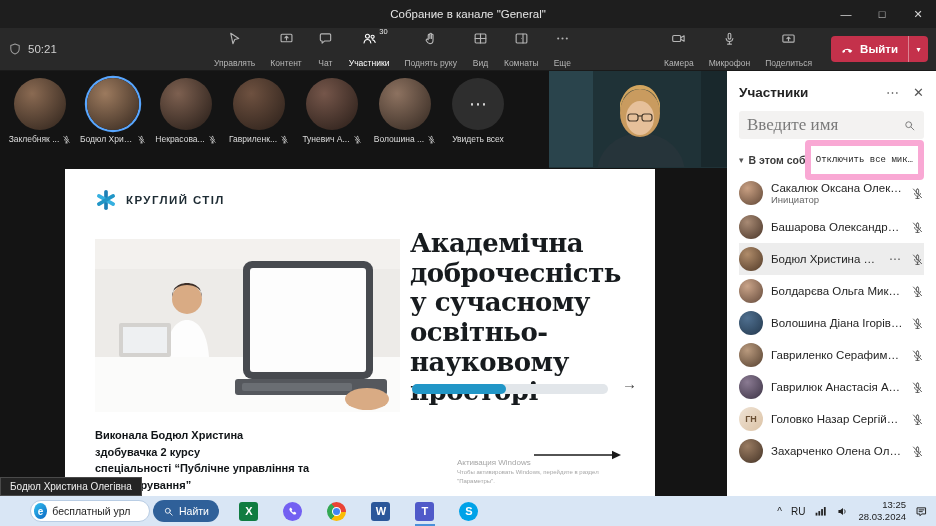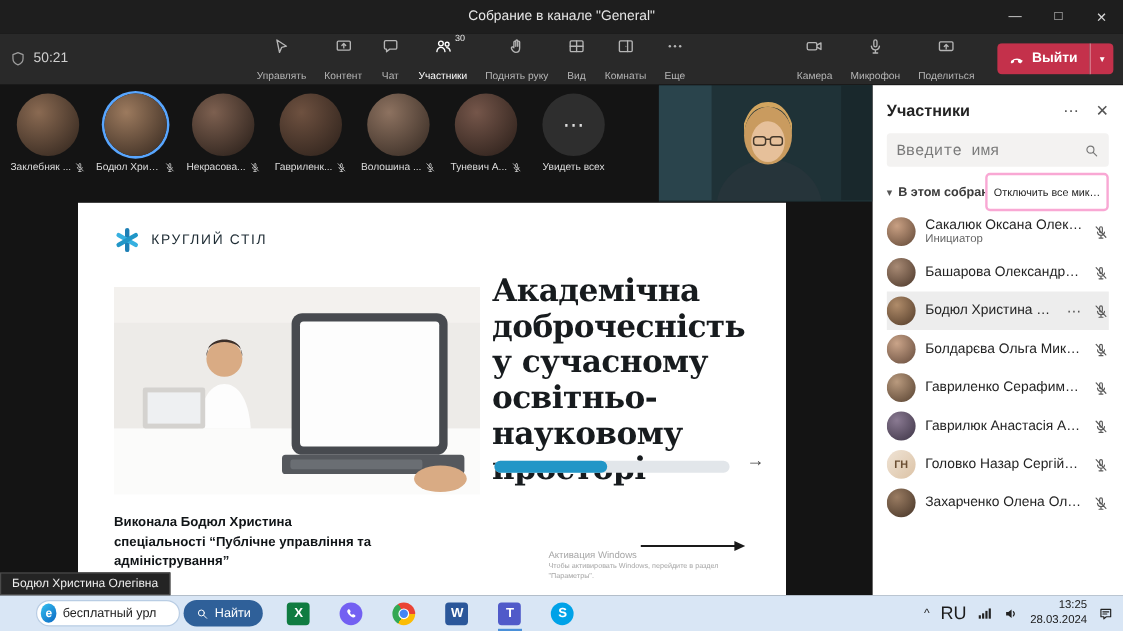--- a/index.html
+++ b/index.html
@@ -36,45 +36,45 @@
   .pt{width:64px;display:flex;flex-direction:column;align-items:center;gap:4px;cursor:pointer}
   .pt .circ{width:52px;height:52px;border-radius:50%}
   .pt.speaking .circ{box-shadow:0 0 0 2.2px var(--ring,#58a6ff)}
   .circ.seeall{background:#2e2e2e;color:#dedede;display:flex;align-items:center;justify-content:center;font-size:18px}
   .pt .nm{display:flex;align-items:center;gap:3px;max-width:66px;color:#ddd;font-size:8.5px}
   .pt .nm .nmtxt{overflow:hidden;text-overflow:ellipsis;white-space:nowrap}
   .bigvideo{position:absolute;top:0;right:0;width:178px;height:97px;background:#1f3237;cursor:pointer}
 
   
   .slide{position:absolute;left:65px;top:98px;width:590px;height:327px;background:#fff}
-  .logo{position:absolute;left:30px;top:20px;display:flex;align-items:center;gap:9px;font-size:11.5px;font-weight:normal;letter-spacing:1.4px;color:#1d2b33}
+  .logo{position:absolute;left:30px;top:20px;display:flex;align-items:center;gap:9px;font-size:11.5px;font-weight:bold;letter-spacing:1.4px;color:#1d2b33}
   .photo{position:absolute;left:30px;top:70px;width:305px;height:173px;overflow:hidden}
   .slide-title{position:absolute;left:345px;top:60px;width:232px;font-family:"DejaVu Serif",serif;font-weight:bold;font-size:26px;line-height:1.14;color:#171b1e;letter-spacing:-.5px}
   .progress{position:absolute;left:347px;top:215px;width:196px;height:10px;border-radius:5px;background:#e2e6ea}
   .progress .fill{height:100%;border-radius:5px;background:var(--accent,#2196c7)}
   .progress-arrow{position:absolute;left:557px;top:206px;font-size:15px;color:#444}
   .author{position:absolute;left:30px;top:258px;width:252px;font-size:11px;font-weight:bold;color:#101417;line-height:1.5}
   .watermark{position:absolute;left:392px;top:288px;width:162px;color:#a6a6a6;line-height:1.4}
   .wm1{font-size:8px}
   .wm2{font-size:6px}
   .slide-arrow{position:absolute;left:468px;top:280px;width:90px;height:12px}
 
   
   .sidebar{width:209px;background:#fff;padding:10px 12px 0;display:flex;flex-direction:column;color:#242424}
   .sb-header{display:flex;align-items:center;height:22px}
   .sb-title{font-size:13.5px;font-weight:bold;flex:1}
   .sb-hicon{color:#555;margin-left:14px;cursor:pointer;font-size:13px}
   .sb-search{margin-top:8px;height:28px;background:#f3f2f1;border-radius:3px;display:flex;align-items:center;padding:0 8px}
-  .sb-search input{flex:1;border:0;background:transparent;outline:none;font-size:13px;font-family:Liberation Mono, monospace;color:#333;min-width:0}
+  .sb-search input{flex:1;border:0;background:transparent;outline:none;font-size:17px;font-family:Liberation Serif, serif;color:#333;min-width:0}
   .sb-search input::placeholder{color:#7a7a7a}
   .sb-invite{margin-top:8px;height:28px;border:1px solid #d1d1d1;border-radius:4px;display:flex;align-items:center;justify-content:center;gap:6px;font-size:11.5px;cursor:pointer}
   .sb-section{margin-top:10px;display:flex;align-items:center;height:22px}
   .sb-section .chev{font-size:9px;color:#555;margin-right:5px;cursor:pointer}
   .sec-label{font-size:10.5px;font-weight:bold;color:#3b3b3b;flex:1;white-space:nowrap;overflow:hidden}
-  .muteall{border:2px solid #f9a8d4;background:#fff;border-radius:4px;font-size:9px;padding:9px 5px;color:#242424;cursor:pointer;font-family:Liberation Sans, sans-serif;white-space:nowrap}
+  .muteall{border:6px solid #f9a8d4;background:#fff;border-radius:4px;font-size:9px;padding:9px 5px;color:#242424;cursor:pointer;font-family:Liberation Mono, monospace;white-space:nowrap}
   .sb-list{margin-top:4px;flex:1;overflow:hidden}
   .prow{display:flex;align-items:center;gap:8px;height:32px;border-radius:4px;padding:0 4px;margin:0 -4px;cursor:pointer}
   .prow.two{height:36px}
   .prow.selected{background:#ededed}
   .pav{width:24px;height:24px;border-radius:50%;flex:0 0 24px;display:flex;align-items:center;justify-content:center;font-size:9px;font-weight:bold;color:#6b4f33}
   .pinfo{flex:1;min-width:0}
   .pname{font-size:11.5px;white-space:nowrap;overflow:hidden;text-overflow:ellipsis}
   .psub{font-size:9.5px;color:#666}
   .prow .dots{color:#555;font-size:12px;margin-right:2px}
 
@@ -87,21 +87,21 @@
   .tb-icons{display:flex;align-items:center;gap:20px;margin-left:18px}
   .tb-app{position:relative;width:24px;height:24px;display:flex;align-items:center;justify-content:center;cursor:pointer}
   .tile{width:19px;height:19px;border-radius:3px;color:#fff;font-weight:bold;font-size:11px;display:flex;align-items:center;justify-content:center;position:relative}
   .tile.round{border-radius:50%}
   .tb-app.active::after{content:"";position:absolute;bottom:-3px;left:2px;right:2px;height:2px;background:#4a90d9}
   .chrome{background:conic-gradient(from -30deg,#ea4335 0 120deg,#fbbc05 0 240deg,#34a853 0 360deg)}
   .ci{position:absolute;inset:5px;background:#fff;border-radius:50%;display:flex;align-items:center;justify-content:center}
   .cb{width:7px;height:7px;background:#4285f4;border-radius:50%}
   .tray{margin-left:auto;display:flex;align-items:center;gap:9px;padding-right:8px;color:#1b1b1b}
   .tray-caret{font-size:10px;cursor:pointer}
-  .tray-lang{font-size:15px;cursor:pointer}
+  .tray-lang{font-size:10px;cursor:pointer}
   .tray-ic{width:13px;height:13px;color:#222;cursor:pointer}
   .clock{text-align:right;font-size:9.5px;line-height:1.25;cursor:pointer}
   .tooltip{position:absolute;left:0;bottom:30px;background:#242424;border:1px solid #4a4a4a;color:#eee;font-size:10px;padding:3px 9px;z-index:10}
 </style>
 </head>
 <body>
 
 <div class="app">
 
   <div class="titlebar">
@@ -284,35 +284,35 @@
               <span class="nmtxt">Гавриленк...</span>
               <span class="svgicon" style="width:9px;height:9px;color:#cfcfcf">
                 <svg viewBox="0 0 16 16" fill="none" stroke="currentColor" stroke-width="1.2" stroke-linecap="round" stroke-linejoin="round">
                   <rect x="6.6" y="2.4" width="2.8" height="6.2" rx="1.4"></rect>
                   <path d="M4.4 8c.3 2 1.8 3.3 3.6 3.3S11.3 10 11.6 8M8 11.3V14M6 14h4M3 2.5l10 10.7"></path>
                 </svg>
               </span>
             </div>
           </div>
           <div class="pt">
-            <div class="circ" style="background:radial-gradient(circle at 35% 30%,#8d7260,#322720)"></div>
+            <div class="circ" style="background:radial-gradient(circle at 35% 30%,#75564a,#271c17)"></div>
             <div class="nm">
-              <span class="nmtxt">Волошина ...</span>
+              <span class="nmtxt">Туневич А...</span>
               <span class="svgicon" style="width:9px;height:9px;color:#cfcfcf">
                 <svg viewBox="0 0 16 16" fill="none" stroke="currentColor" stroke-width="1.2" stroke-linecap="round" stroke-linejoin="round">
                   <rect x="6.6" y="2.4" width="2.8" height="6.2" rx="1.4"></rect>
                   <path d="M4.4 8c.3 2 1.8 3.3 3.6 3.3S11.3 10 11.6 8M8 11.3V14M6 14h4M3 2.5l10 10.7"></path>
                 </svg>
               </span>
             </div>
           </div>
           <div class="pt">
-            <div class="circ" style="background:radial-gradient(circle at 35% 30%,#75564a,#271c17)"></div>
+            <div class="circ" style="background:radial-gradient(circle at 35% 30%,#8d7260,#322720)"></div>
             <div class="nm">
-              <span class="nmtxt">Туневич А...</span>
+              <span class="nmtxt">Волошина ...</span>
               <span class="svgicon" style="width:9px;height:9px;color:#cfcfcf">
                 <svg viewBox="0 0 16 16" fill="none" stroke="currentColor" stroke-width="1.2" stroke-linecap="round" stroke-linejoin="round">
                   <rect x="6.6" y="2.4" width="2.8" height="6.2" rx="1.4"></rect>
                   <path d="M4.4 8c.3 2 1.8 3.3 3.6 3.3S11.3 10 11.6 8M8 11.3V14M6 14h4M3 2.5l10 10.7"></path>
                 </svg>
               </span>
             </div>
           </div>
           <div class="pt">
             <div class="circ seeall">⋯</div>
@@ -369,20 +369,21 @@
 
         <div class="slide-title">Академічна доброчесність у сучасному освітньо-науковому просторі</div>
 
         <div class="progress">
           <div class="fill" style="width: 48%;"></div>
         </div>
         <span class="progress-arrow">→</span>
 
         <div class="author" id="author">
             <div>Виконала Бодюл Христина</div>
+            <div>здобувачка 2 курсу</div>
             <div>спеціальності “Публічне управління та адміністрування”</div>
           </div>
 
         <div class="watermark" id="watermark">
             <div class="wm1">Активация Windows</div>
             <div class="wm2">Чтобы активировать Windows, перейдите в раздел "Параметры".</div>
           </div>
         <svg class="slide-arrow" viewBox="0 0 90 12">
           <path d="M1 6h79" stroke="#1a1a1a" stroke-width="1.6"></path>
           <path d="M79 1.8 88 6l-9 4.2z" fill="#1a1a1a"></path>
@@ -446,20 +447,32 @@
               <svg viewBox="0 0 16 16" fill="none" stroke="currentColor" stroke-width="1.2" stroke-linecap="round" stroke-linejoin="round">
                 <rect x="6.6" y="2.4" width="2.8" height="6.2" rx="1.4"></rect>
                 <path d="M4.4 8c.3 2 1.8 3.3 3.6 3.3S11.3 10 11.6 8M8 11.3V14M6 14h4M3 2.5l10 10.7"></path>
               </svg>
             </span>
           </div>
           <div class="prow">
             <span class="pav" style="background:radial-gradient(circle at 35% 30%,#caa489,#63493a)"></span>
             <div class="pinfo">
               <div class="pname">Болдарєва Ольга Миколаївна</div>
+            </div>
+            <span class="svgicon" style="width:13px;height:13px;color:#5a5a5a">
+              <svg viewBox="0 0 16 16" fill="none" stroke="currentColor" stroke-width="1.2" stroke-linecap="round" stroke-linejoin="round">
+                <rect x="6.6" y="2.4" width="2.8" height="6.2" rx="1.4"></rect>
+                <path d="M4.4 8c.3 2 1.8 3.3 3.6 3.3S11.3 10 11.6 8M8 11.3V14M6 14h4M3 2.5l10 10.7"></path>
+              </svg>
+            </span>
+          </div>
+          <div class="prow">
+            <span class="pav" style="background:radial-gradient(circle at 35% 30%,#4f6f8f,#23384d)"></span>
+            <div class="pinfo">
+              <div class="pname">Волошина Діана Ігорівна</div>
             </div>
             <span class="svgicon" style="width:13px;height:13px;color:#5a5a5a">
               <svg viewBox="0 0 16 16" fill="none" stroke="currentColor" stroke-width="1.2" stroke-linecap="round" stroke-linejoin="round">
                 <rect x="6.6" y="2.4" width="2.8" height="6.2" rx="1.4"></rect>
                 <path d="M4.4 8c.3 2 1.8 3.3 3.6 3.3S11.3 10 11.6 8M8 11.3V14M6 14h4M3 2.5l10 10.7"></path>
               </svg>
             </span>
           </div>
           <div class="prow">
             <span class="pav" style="background:radial-gradient(circle at 35% 30%,#b99a7e,#55402f)"></span>

